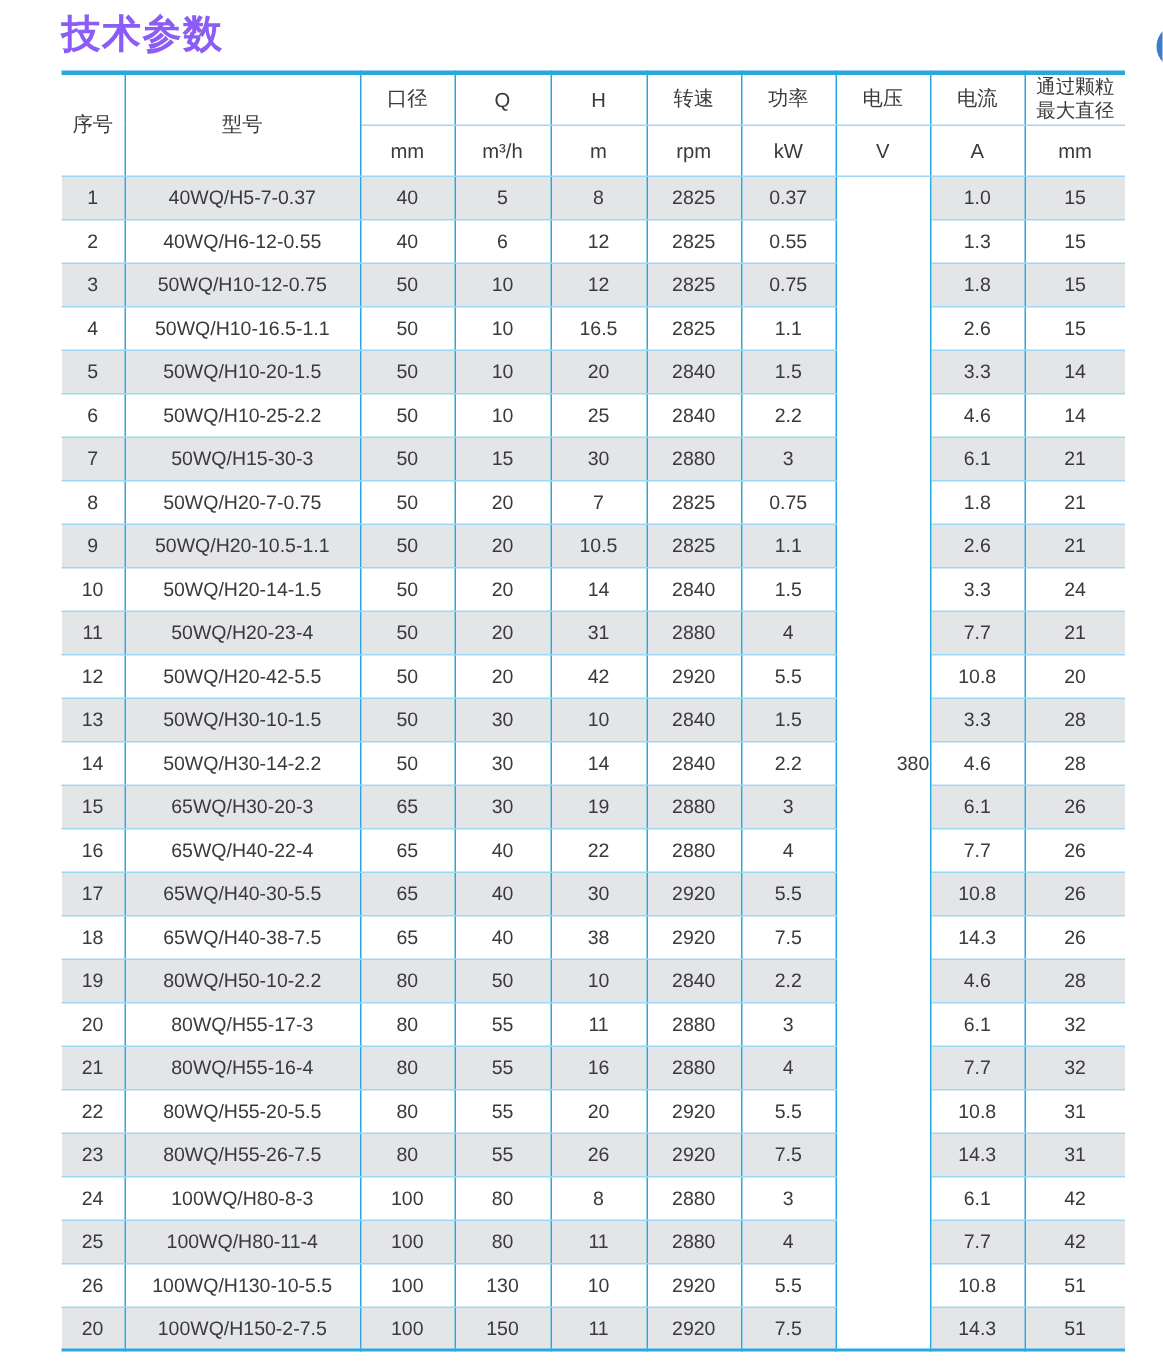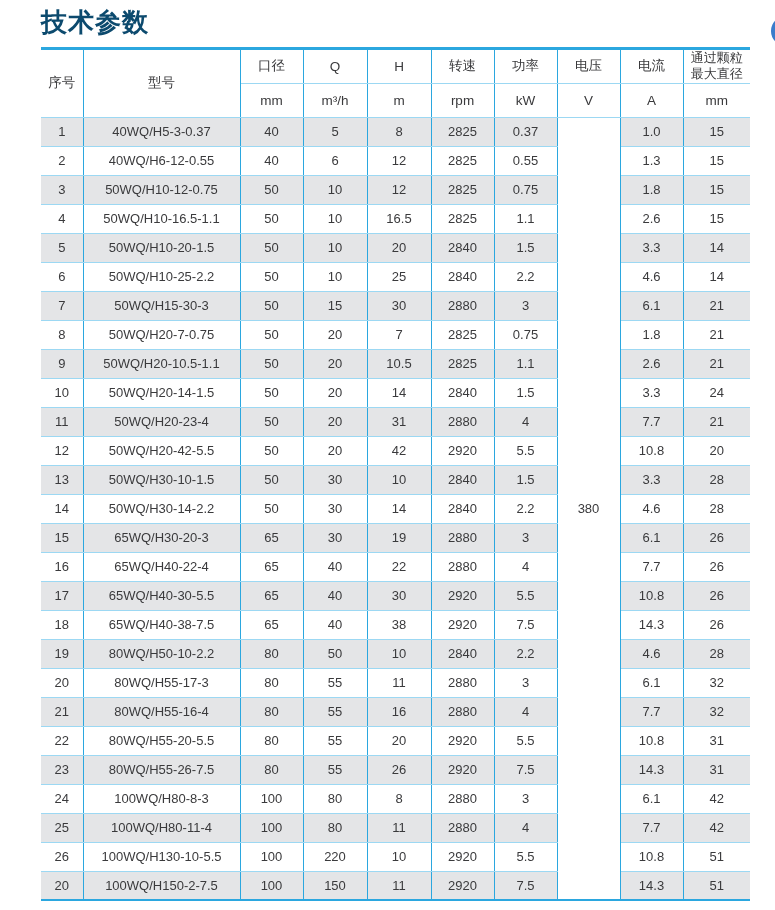--- a/index.html
+++ b/index.html
@@ -8,21 +8,21 @@
     background: #ffffff;
     font-family: "Liberation Sans", "DejaVu Sans", sans-serif;
     overflow: hidden;
     position: relative;
   }
   .page-title {
     margin: 7px 16px 9px 41px;
     font-size: 26px;
     line-height: 1.2;
     font-weight: 600;
-    color: #0c4a6e;
+    color: #8b5cf6;
     letter-spacing: 1px;
   }
   .corner-badge {
     position: absolute;
     top: 16px;
     right: -26px;
     width: 30px; height: 30px;
     border-radius: 50%;
     background: #3B7CCB;
   }
@@ -58,20 +58,21 @@
     font-size: 13px;
   }
   .params tbody td {
     height: 29px;
     font-size: 13px;
   }
   .params tbody tr:nth-child(odd) td { background: #E4E5E7; }
   .params tbody td.voltage-cell {
     background: #ffffff !important;
     border-bottom: none;
+    text-align: right;
   }
 </style>
 </head>
 <body>
 
 <h1 class="page-title">技术参数</h1>
 
 <div class="corner-badge"></div>
 
 <table class="params">
@@ -107,21 +108,21 @@
       <th>rpm</th>
       <th>kW</th>
       <th>V</th>
       <th>A</th>
       <th>mm</th>
     </tr>
   </thead>
   <tbody>
       <tr>
         <td>1</td>
-        <td>40WQ/H5-3-0.37</td>
+        <td>40WQ/H5-7-0.37</td>
         <td>40</td>
         <td>5</td>
         <td>8</td>
         <td>2825</td>
         <td>0.37</td>
         <td rowspan="27" class="voltage-cell">380</td>
         <td>1.0</td>
         <td>15</td>
       </tr>
       <tr>
@@ -385,21 +386,21 @@
         <td>11</td>
         <td>2880</td>
         <td>4</td>
         <td>7.7</td>
         <td>42</td>
       </tr>
       <tr>
         <td>26</td>
         <td>100WQ/H130-10-5.5</td>
         <td>100</td>
-        <td>220</td>
+        <td>130</td>
         <td>10</td>
         <td>2920</td>
         <td>5.5</td>
         <td>10.8</td>
         <td>51</td>
       </tr>
       <tr>
         <td>20</td>
         <td>100WQ/H150-2-7.5</td>
         <td>100</td>

